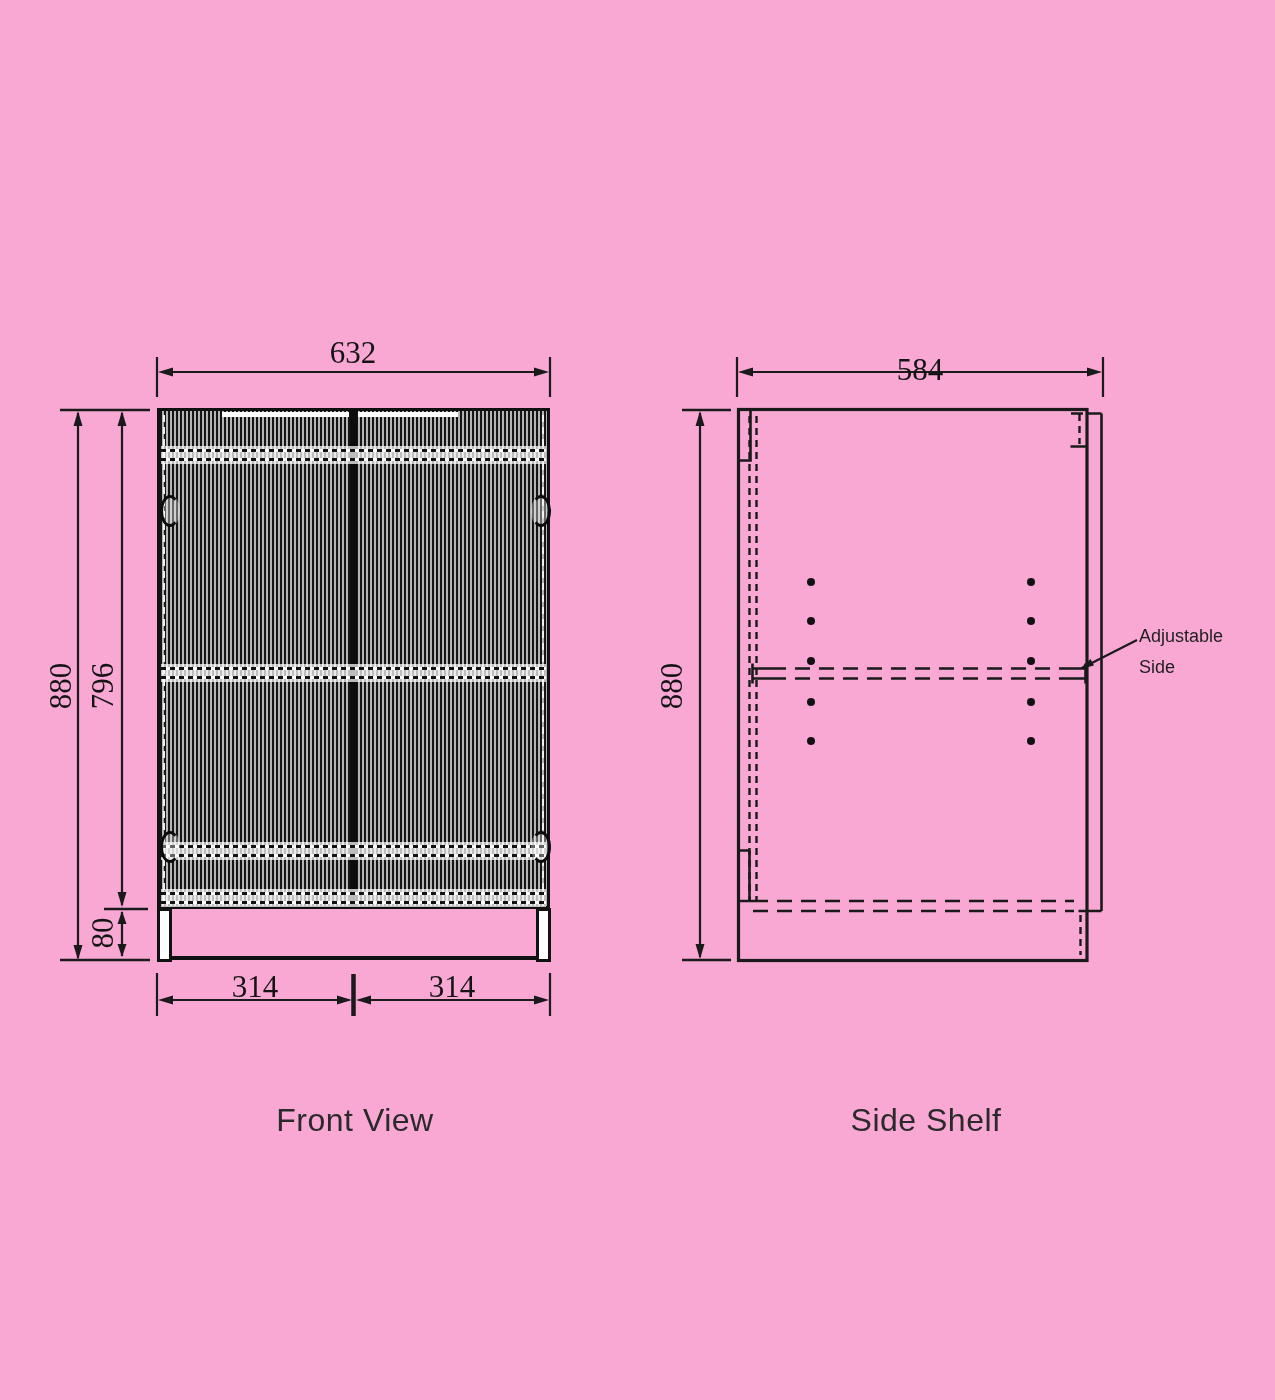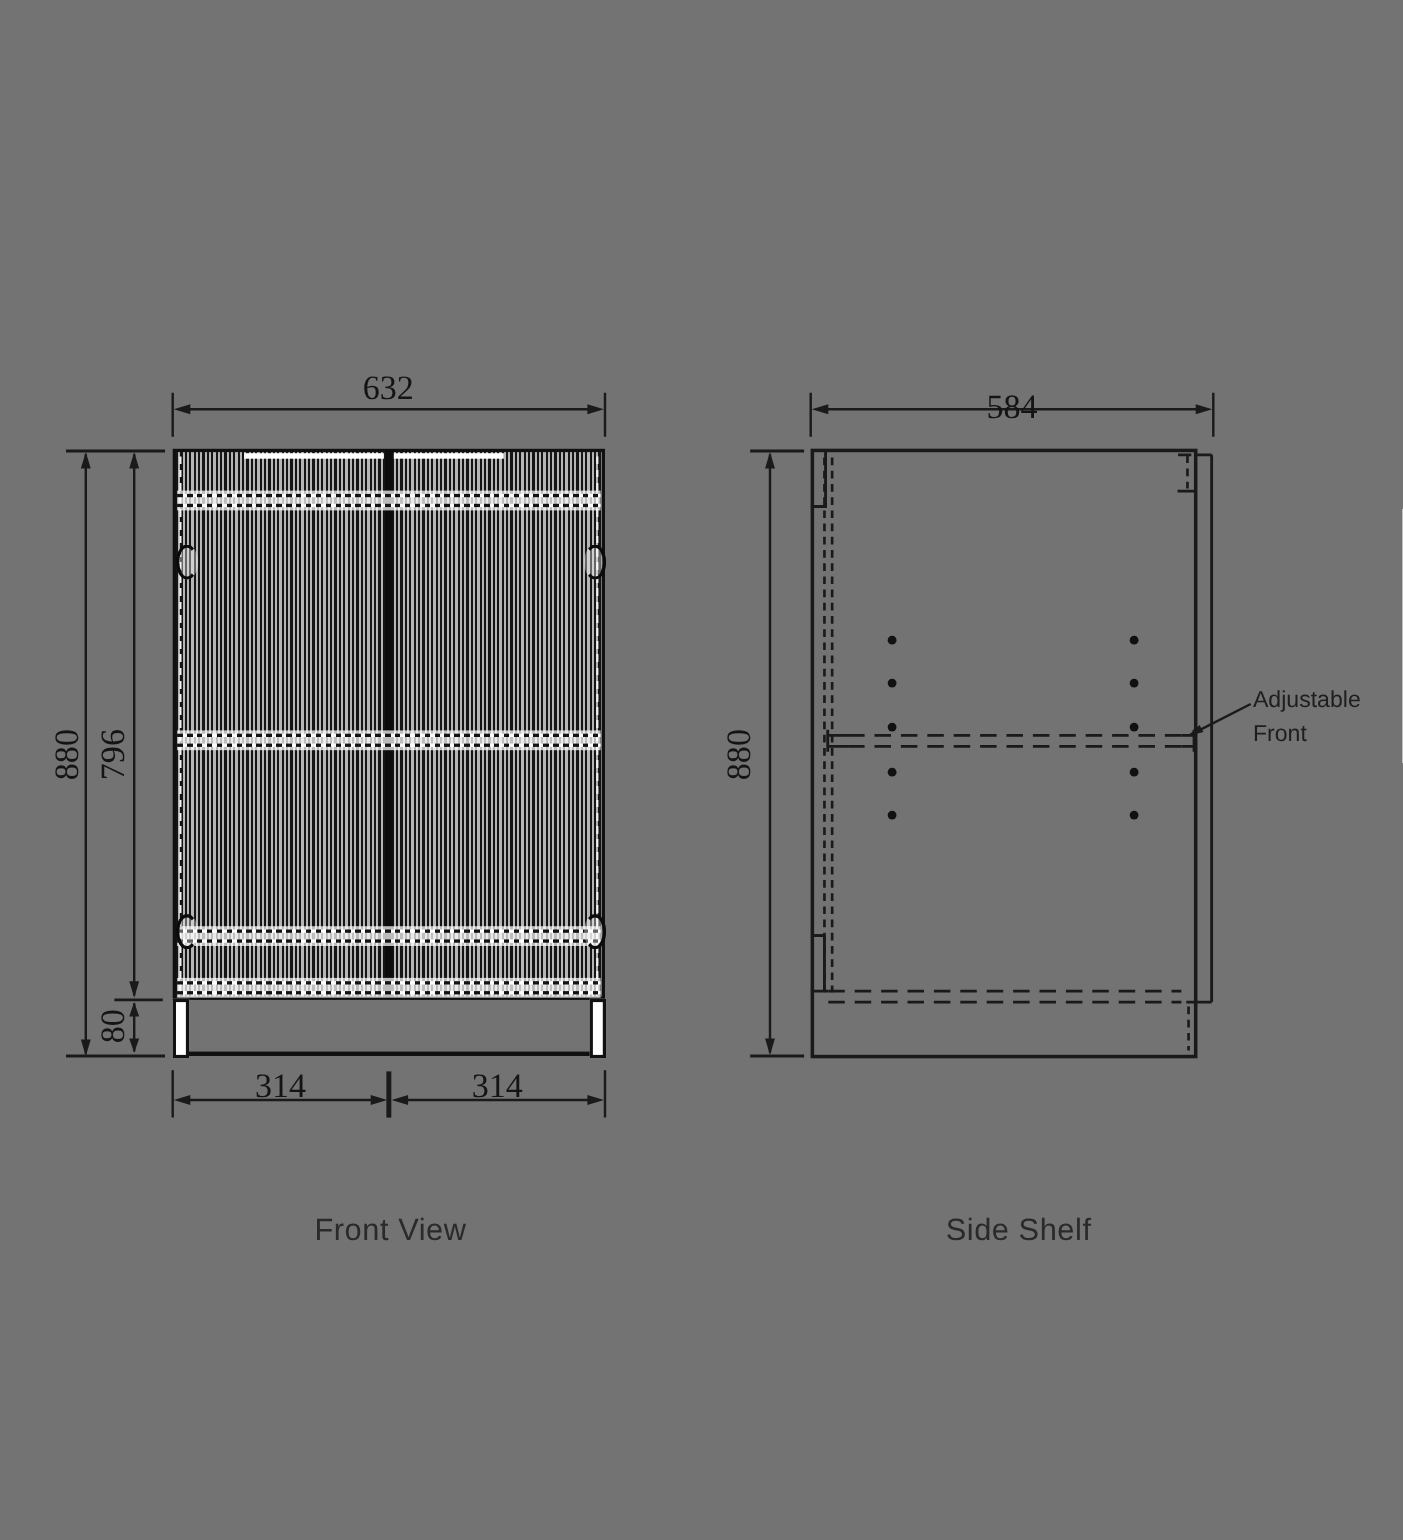--- a/index.html
+++ b/index.html
@@ -1,17 +1,17 @@
 <!DOCTYPE html>
 <html><head>
 <meta charset="utf-8">
 <style>
   html,body{margin:0;padding:0;background:#fff;}
   .canvas{
-    position:relative;width:1275px;height:1400px;background:#737373;overflow:hidden;
+    position:relative;width:1275px;height:1400px;background:#f9a8d4;overflow:hidden;
     font-family:"Liberation Sans",sans-serif;color:#1a1a1a;
   }
   .abs{position:absolute;}
   svg.linework{position:absolute;left:0;top:0;pointer-events:none;}
   svg .ln{stroke:#1a1a1a;fill:none;stroke-linecap:butt;}
   svg .s22{stroke-width:2.2px;}
   svg .s24{stroke-width:2.4px;}
   svg .s25{stroke-width:2.6px;}
   svg .s3{stroke-width:3.2px;}
   svg .s4{stroke-width:4.5px;}
@@ -38,22 +38,22 @@
   .band .t{top:3px;} .band .b{bottom:3px;}
   .hinge{width:14px;height:26px;border:3px solid #0b0b0b;border-radius:50%;
     border-right-color:transparent;background:rgba(255,255,255,0.35);}
   .leg{width:15px;height:54px;box-sizing:border-box;border:3px solid #111;background:#fff;top:908px;}
   .kickline{left:170px;top:956px;width:366px;height:3.5px;background:#111;}
 
   
   .dim{font-family:"Liberation Serif",serif;font-size:31px;color:#141414;
        width:200px;text-align:center;line-height:32px;}
   .rot{transform:rotate(-90deg);transform-origin:center center;}
-  .viewlabel{font-size:28px;letter-spacing:0.5px;color:#2a2a2a;width:240px;text-align:center;}
-  .callout{font-size:21px;line-height:31px;color:#1e1e1e;}
+  .viewlabel{font-size:32px;letter-spacing:0.5px;color:#2a2a2a;width:240px;text-align:center;}
+  .callout{font-size:18px;line-height:31px;color:#1e1e1e;}
 </style>
 </head>
 <body>
 
 <div class="canvas">
 
   <div>
     <div class="abs door"></div>
     <div class="abs top-strip" style="left:222px;width:127px;"></div>
     <div class="abs top-strip" style="left:358px;width:100px;"></div>
@@ -167,19 +167,19 @@
   <div class="abs dim rot" style="left:3px;top:670px;">796</div>
   <div class="abs dim rot" style="left:3px;top:917px;">80</div>
   <div class="abs dim" style="left:155px;top:971px;">314</div>
   <div class="abs dim" style="left:352px;top:971px;">314</div>
 
   <div class="abs dim" style="left:820px;top:354px;">584</div>
   <div class="abs dim rot" style="left:572px;top:670px;">880</div>
 
   <div class="abs callout" style="left:1139px;top:621px;">
     <div>Adjustable</div>
-    <div>Front</div>
+    <div>Side</div>
   </div>
 
   <div class="abs viewlabel" style="left:235px;top:1102px;">Front View</div>
   <div class="abs viewlabel" style="left:806px;top:1102px;">Side Shelf</div>
 
 </div>
 
 </body></html>

